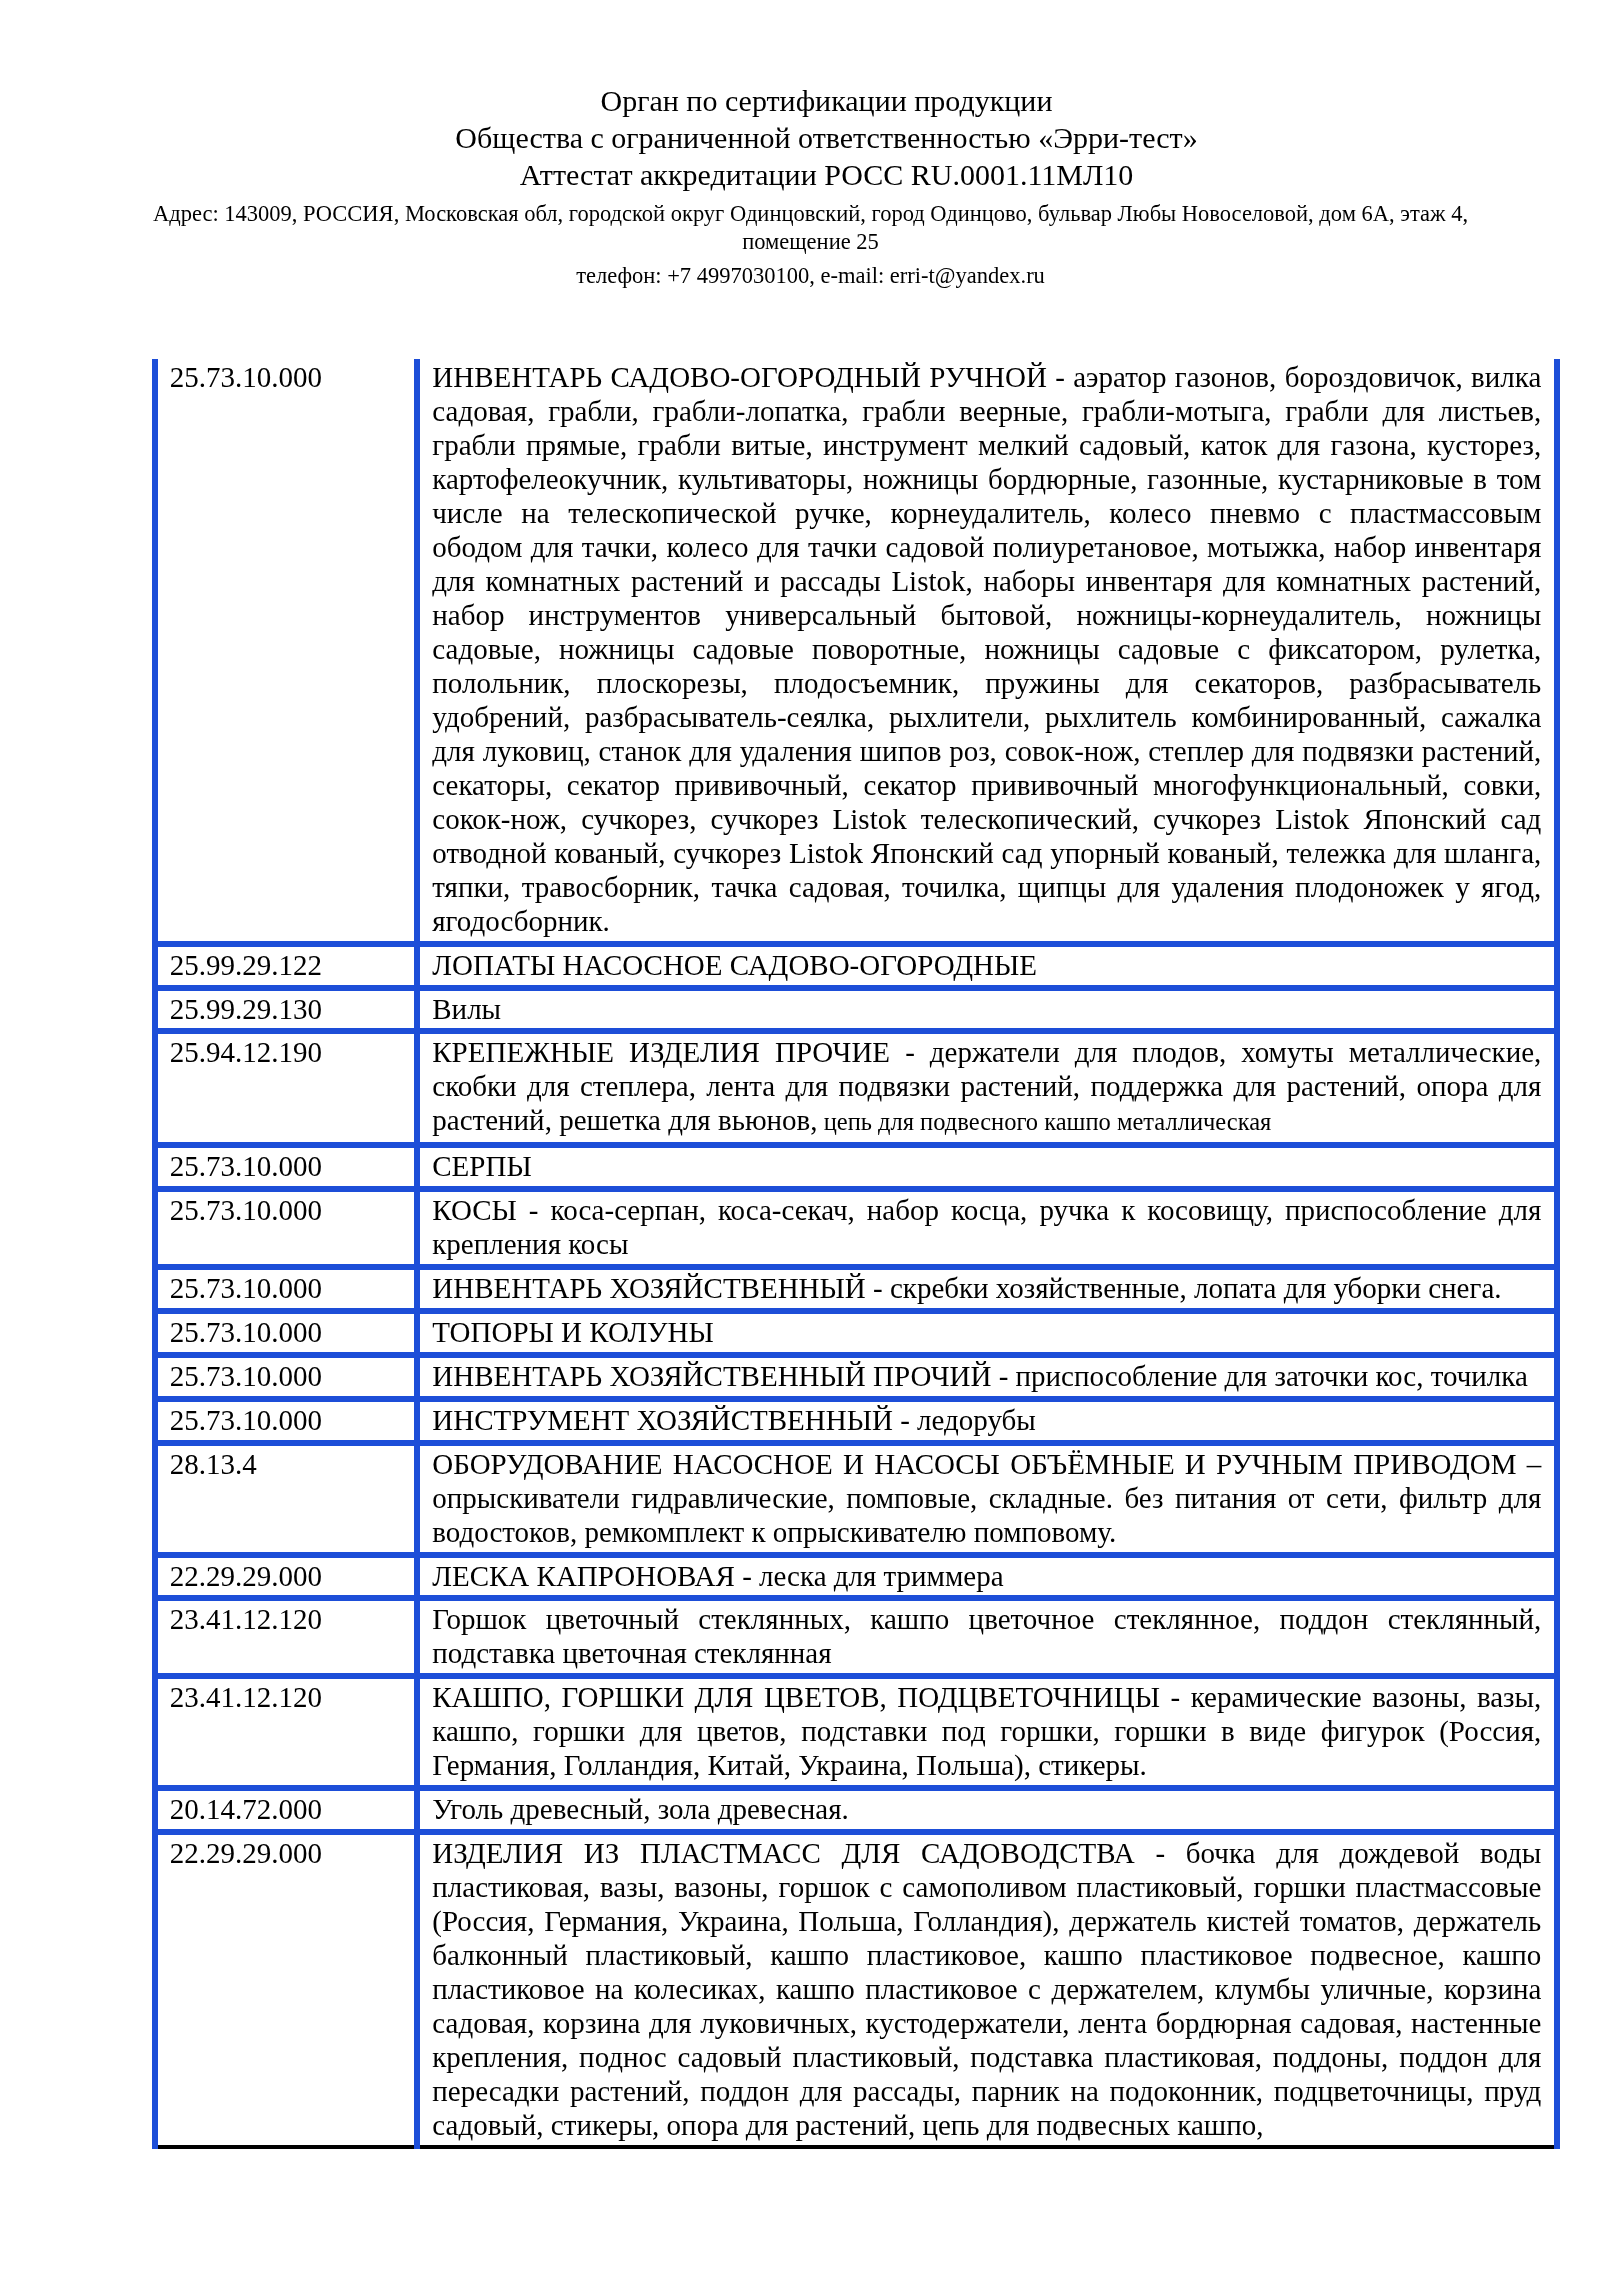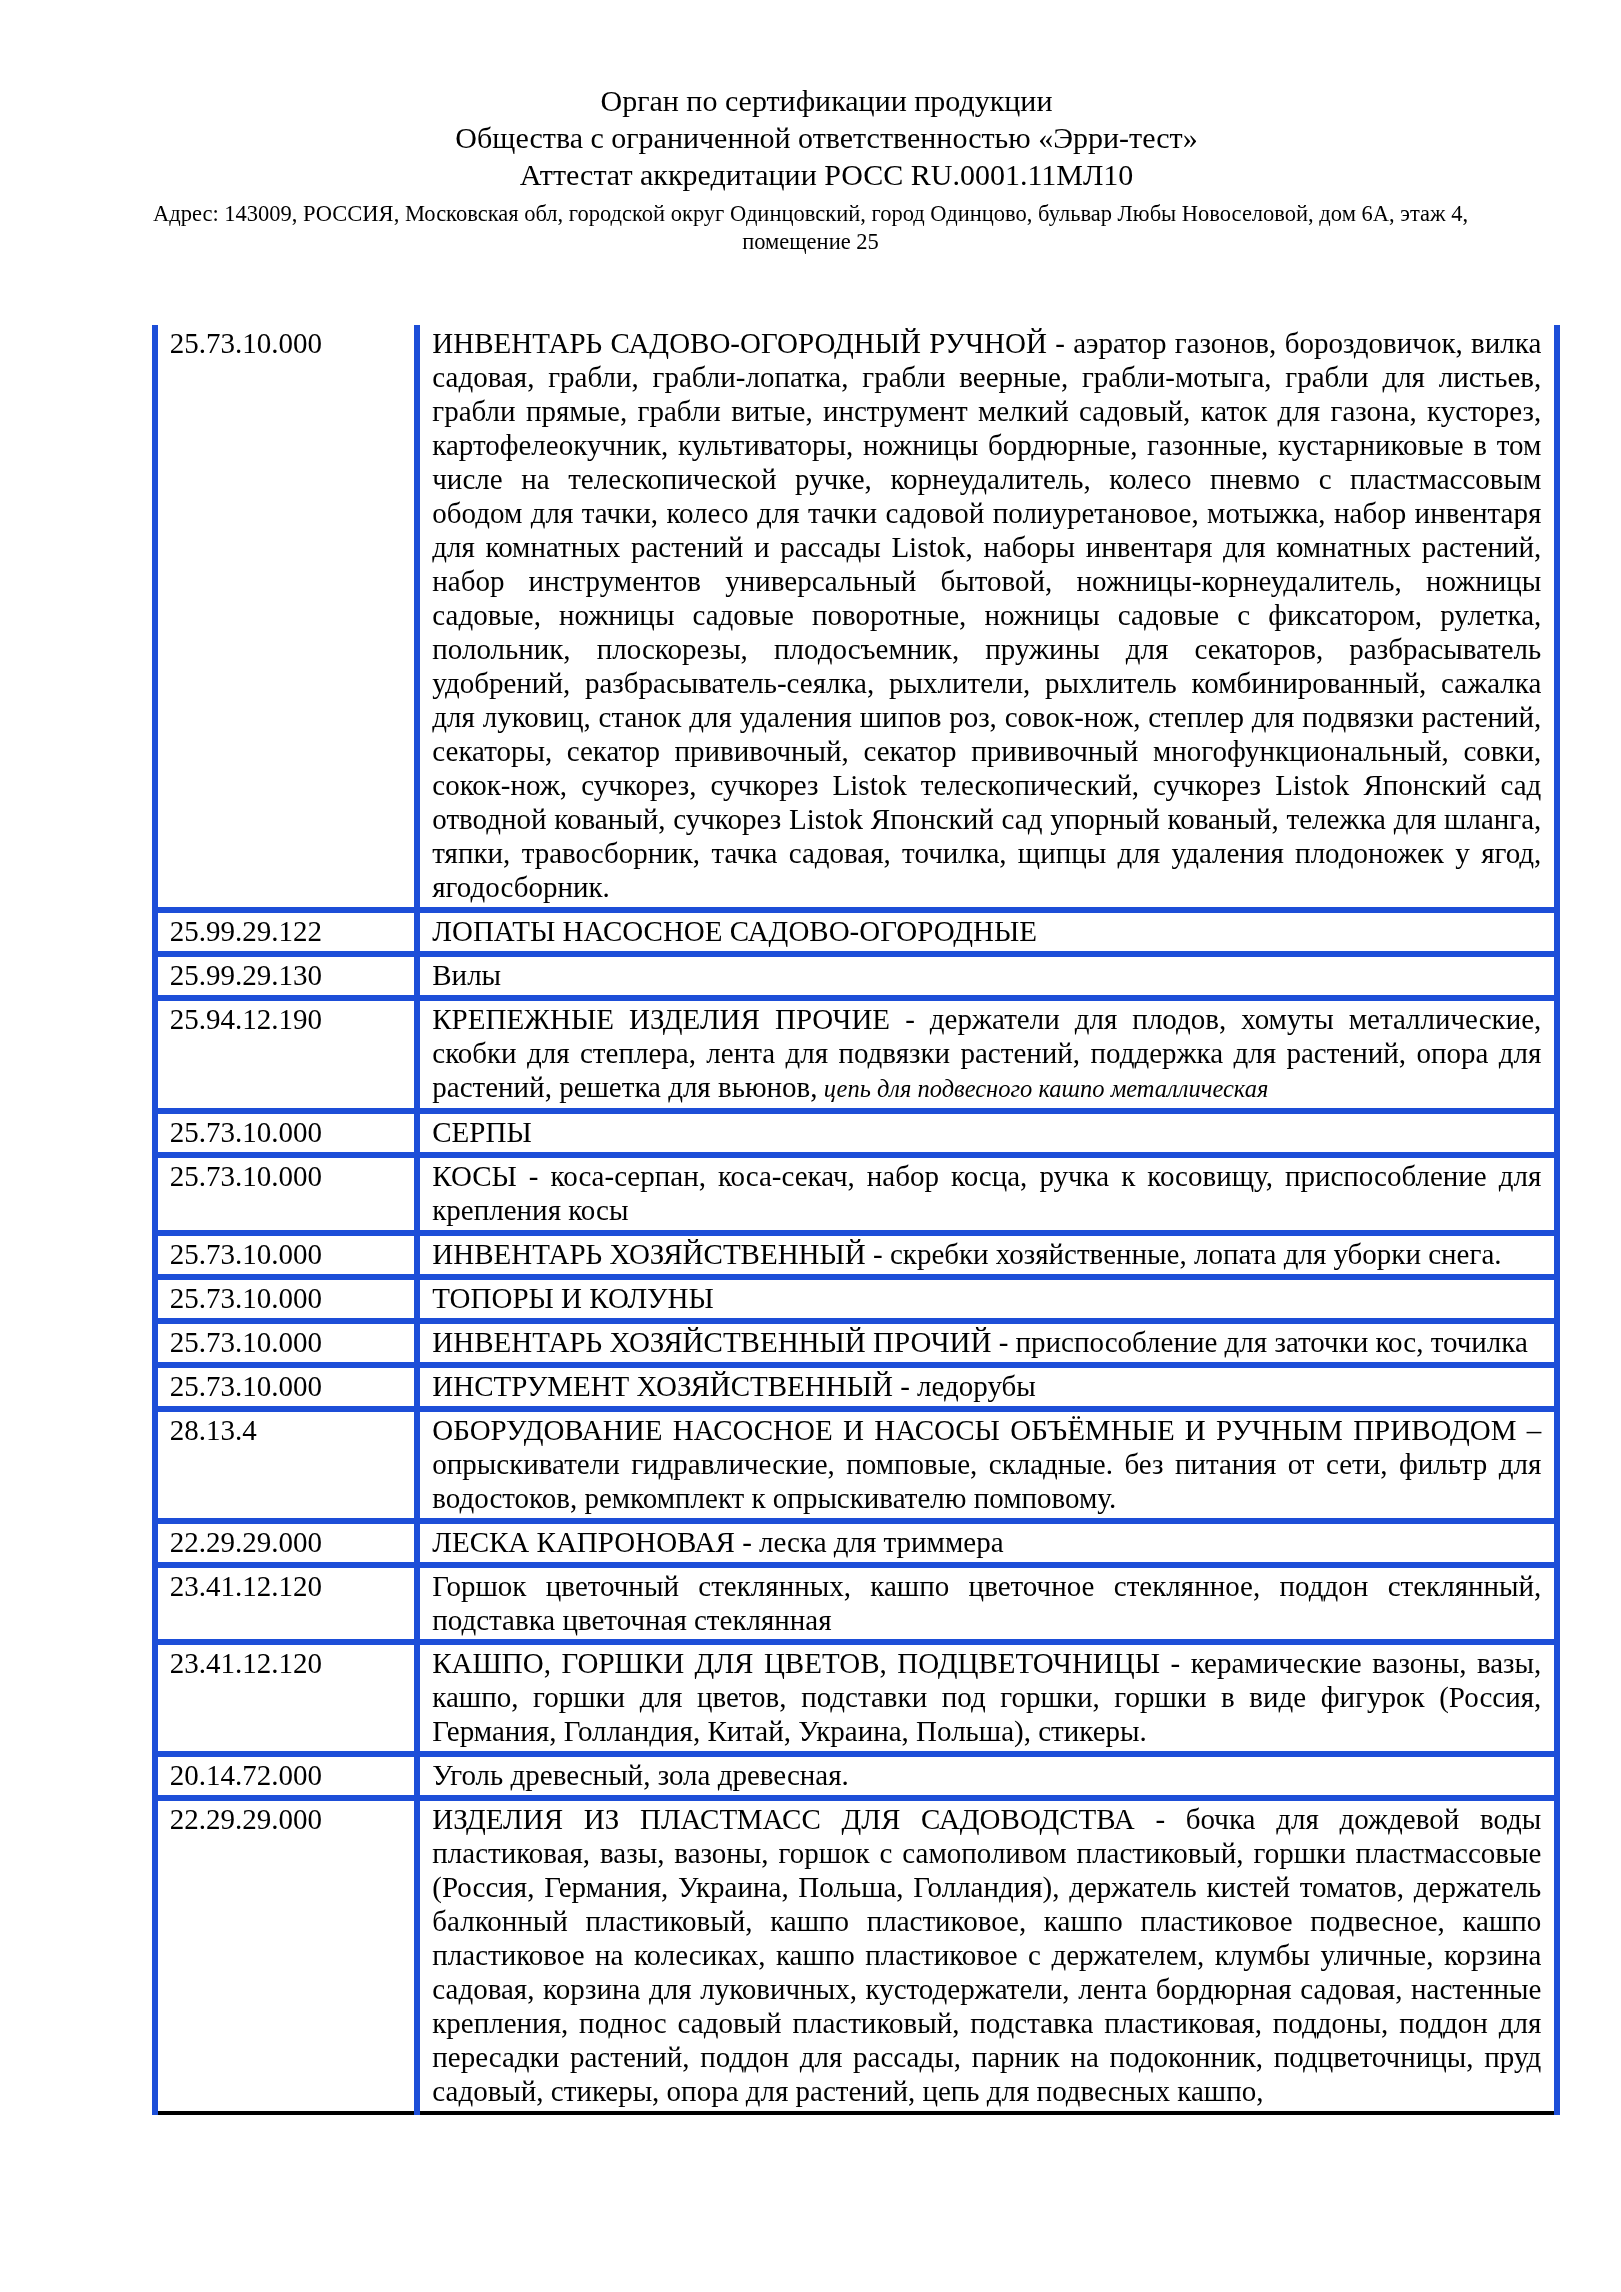--- a/index.html
+++ b/index.html
@@ -59,34 +59,34 @@
     padding-left: 16.7px;
     padding-right: 5.9px;
   }
   td.desc-cell {
     text-align: justify;
     text-align-last: left;
     margin-top: 33px;
   }
   .small-text {
     font-size: 24.5px;
-    font-style: italic;
   }
 </style>
 </head>
 <body>
 
 <div class="header">
   <div class="title-line">Орган по сертификации продукции</div>
   <div class="title-line">Общества с ограниченной ответственностью «Эрри-тест»</div>
   <div class="title-line">Аттестат аккредитации РОСС RU.0001.11МЛ10</div>
   <div class="address-block">
     <div class="address-line">Адрес: 143009, РОССИЯ, Московская обл, городской округ Одинцовский, город Одинцово, бульвар Любы Новоселовой, дом 6А, этаж 4,</div>
     <div class="address-line">помещение 25</div>
   </div>
+  <div class="contacts-line">телефон: +7 4997030100, e-mail: erri-t@yandex.ru</div>
 </div>
 
 <table class="products">
   <tbody>
       <tr>
         <td class="code-cell">25.73.10.000</td>
         <td class="desc-cell"><span>ИНВЕНТАРЬ САДОВО-ОГОРОДНЫЙ РУЧНОЙ - аэратор газонов, бороздовичок, вилка садовая, грабли, грабли-лопатка, грабли веерные, грабли-мотыга, грабли для листьев, грабли прямые, грабли витые, инструмент мелкий садовый, каток для газона, кусторез, картофелеокучник, культиваторы, ножницы бордюрные, газонные, кустарниковые в том числе на телескопической ручке, корнеудалитель, колесо пневмо с пластмассовым ободом для тачки, колесо  для тачки садовой полиуретановое, мотыжка, набор инвентаря для комнатных растений и рассады Listok, наборы инвентаря для комнатных растений, набор инструментов универсальный бытовой, ножницы-корнеудалитель, ножницы садовые, ножницы садовые поворотные, ножницы садовые с фиксатором, рулетка, полольник, плоскорезы, плодосъемник, пружины для секаторов, разбрасыватель удобрений, разбрасыватель-сеялка, рыхлители, рыхлитель комбинированный, сажалка для луковиц, станок для удаления шипов роз, совок-нож, степлер для подвязки растений, секаторы, секатор прививочный, секатор прививочный многофункциональный, совки, сокок-нож, сучкорез, сучкорез Listok телескопический, сучкорез Listok Японский сад отводной кованый, сучкорез Listok Японский сад упорный кованый, тележка для шланга, тяпки, травосборник, тачка садовая, точилка, щипцы для удаления плодоножек у ягод, ягодосборник.</span></td>
       </tr>
       <tr>
         <td class="code-cell">25.99.29.122</td>

